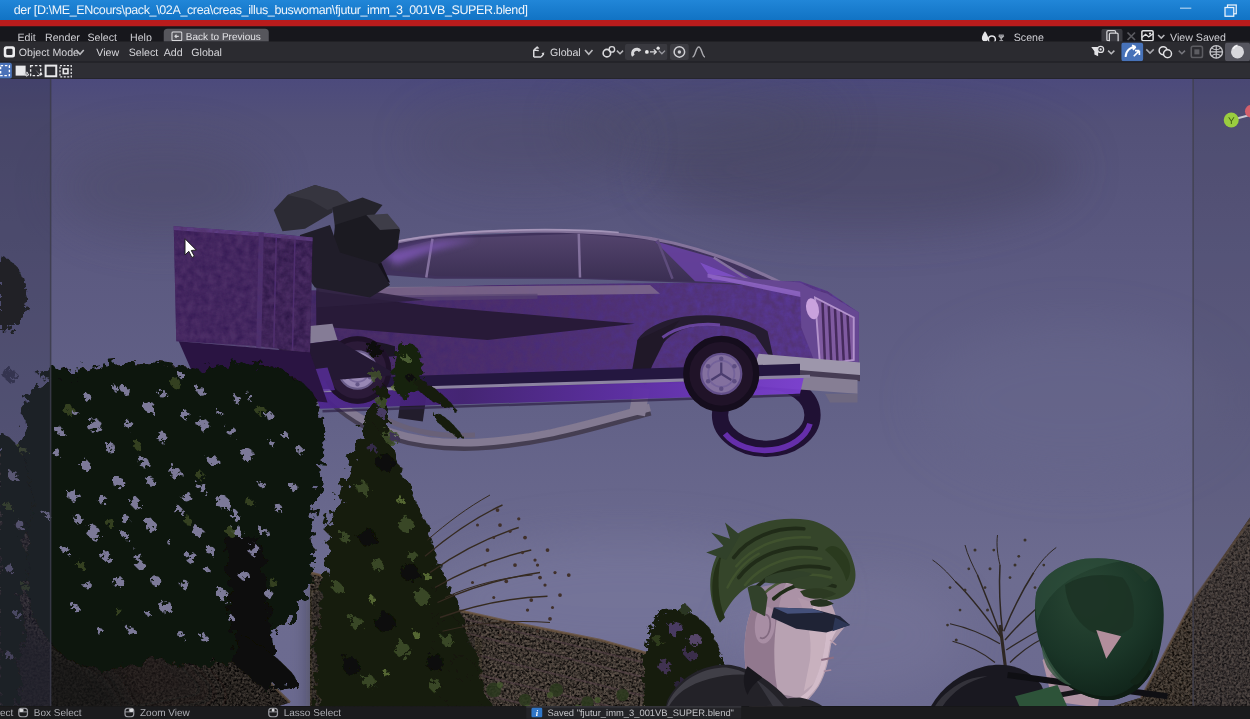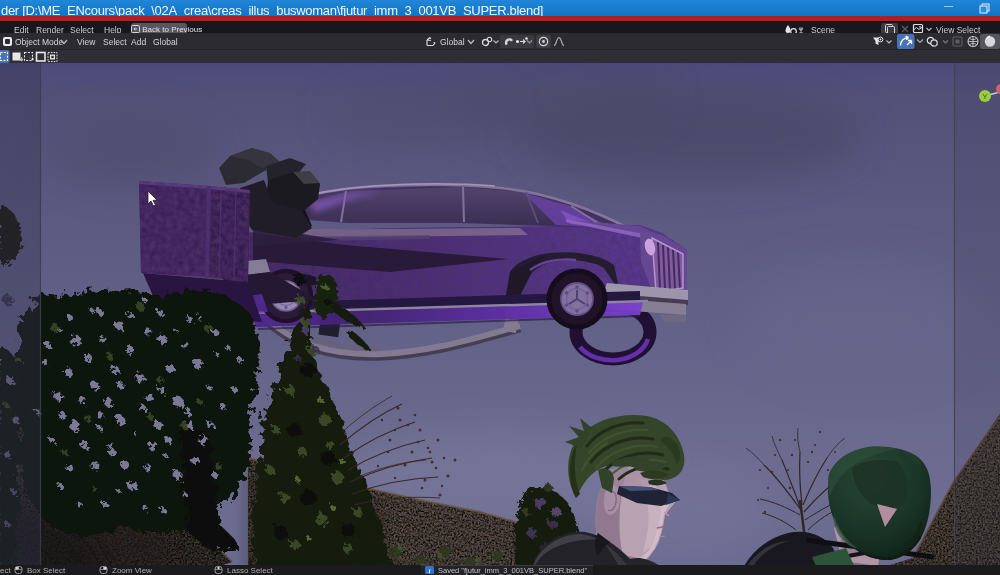--- a/index.html
+++ b/index.html
@@ -1,23 +1,23 @@
 <!DOCTYPE html>
 <html><head>
 <meta charset="utf-8">
 <style>
   html,body{margin:0;padding:0;width:1000px;height:575px;overflow:hidden;background:#000;
     font-family:"Liberation Sans",sans-serif;}
   .abs{position:absolute;}
   #titlebar{left:0;top:0;width:1000px;height:16px;background:linear-gradient(#2186d8,#1173c4);}
-  #titletext{left:1px;top:2.5px;color:#eef4fb;font-size:13px;letter-spacing:-0.3px;}
+  #titletext{left:11px;top:2.5px;color:#eef4fb;font-size:10px;letter-spacing:-0.3px;}
   .winbtn{color:#e8f0fa;font-size:9px;}
   #menubar{left:0;top:16px;width:1000px;height:17px;background:#17171c;border-top:5px solid #b91c1c;box-sizing:border-box;}
   .mitem{position:absolute;top:4px;color:#cfcfd4;font-size:8.5px;white-space:nowrap;}
-  #backbtn{left:131px;top:2px;width:56px;height:13px;background:#56565c;border-radius:3px;
+  #backbtn{left:131px;top:2px;width:84px;height:13px;background:#56565c;border-radius:3px;
     color:#e3e3e6;font-size:8px;line-height:13px;text-align:center;white-space:nowrap;}
   #header{left:0;top:33px;width:1000px;height:16px;background:#2b2b30;border-bottom:1px solid #222227;}
   .hitem{position:absolute;top:3.5px;color:#d6d6da;font-size:8.5px;white-space:nowrap;}
   #toolrow{left:0;top:50px;width:1000px;height:13px;background:#2e2e34;}
   #statusbar{left:0;top:565px;width:1000px;height:24px;background:#1b1b1d;}
   .sitem{position:absolute;top:1px;color:#aeaeb4;font-size:8px;}
   #vp{left:0;top:63px;}
 </style>
 </head>
 <body>
@@ -51,21 +51,21 @@
     <rect x="4.5" y="1.5" width="7" height="8" rx="1" fill="none" stroke="#d5d5d8" stroke-width="1"></rect>
     <rect x="6.5" y="3.5" width="7" height="8" rx="1" fill="#3a3a40" stroke="#d5d5d8" stroke-width="1"></rect>
     <path d="M 21 3 L 27 9 M 27 3 L 21 9" stroke="#5a5a60" stroke-width="1.4"></path>
   </svg>
   <svg class="abs" style="left:912px;top:2px" width="22" height="12">
     <rect x="1.5" y="1.5" width="9" height="8" rx="1" fill="none" stroke="#e0e0e3" stroke-width="1.2"></rect>
     <path d="M 1.5 7 L 4.5 4.5 L 7 6.5 L 10.5 4" stroke="#e0e0e3" stroke-width="1" fill="none"></path>
     <circle cx="8" cy="3.8" r="0.9" fill="#e0e0e3"></circle>
     <path d="M 14.5 5 L 17 7.5 L 19.5 5" stroke="#b8b8bc" stroke-width="1.2" fill="none"></path>
   </svg>
-  <div class="mitem" style="left:936px;">View Select</div>
+  <div class="mitem" style="left:936px;">View Saved</div>
 </div>
 <div class="abs" id="header">
   <svg class="abs" style="left:2px;top:3px" width="11" height="11">
     <rect x="1" y="1" width="9" height="9" rx="2" fill="#ececee"></rect>
     <rect x="3" y="3" width="5" height="5" rx="1" fill="#2b2b30"></rect>
   </svg>
   <div class="hitem" style="left:15px;">Object Mode</div>
   <svg class="abs" style="left:60px;top:6px" width="8" height="6">
       <path d="M 1 1 L 4 4.5 L 7 1" stroke="#b8b8bc" stroke-width="1.3" fill="none"></path>
     </svg>

